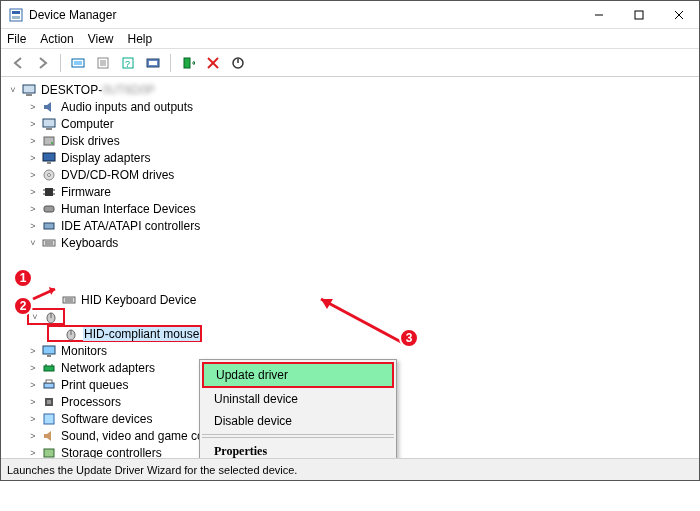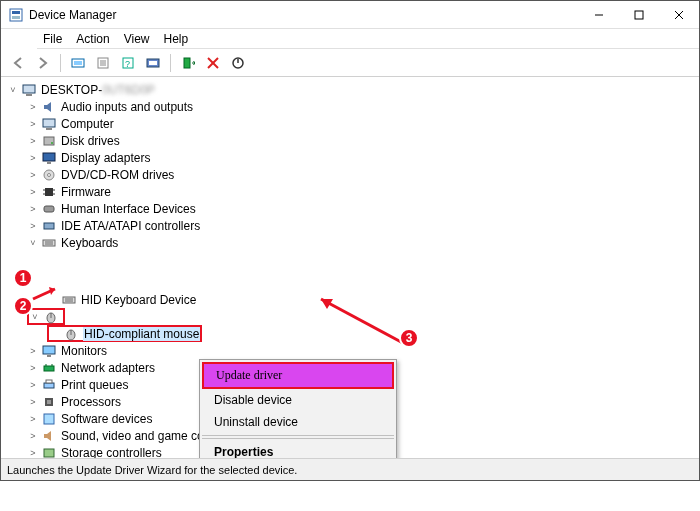--- a/index.html
+++ b/index.html
@@ -3,40 +3,40 @@
 <meta charset="utf-8">
 <style>
   * { box-sizing: border-box; }
   html, body { margin: 0; padding: 0; font-family: "Segoe UI", Tahoma, Arial, sans-serif; font-size: 12px; color: #000; }
   .window { width: 700px; height: 481px; border: 1px solid #555; background: #fff; display: flex; flex-direction: column; position: relative; }
   .titlebar { height: 28px; display: flex; align-items: center; padding-left: 8px; border-bottom: 1px solid #e0e0e0; }
   .titlebar-icon { width: 14px; height: 14px; margin-right: 6px; }
   .title-text { flex: 1; font-size: 12px; }
   .wctrls { display: flex; }
   .wctrl { width: 40px; height: 28px; display: flex; align-items: center; justify-content: center; }
-  .menubar { height: 20px; display: flex; align-items: center; padding-left: 6px; border-bottom: 1px solid #e0e0e0; margin-left: 36px; }
+  .menubar { height: 20px; display: flex; align-items: center; padding-left: 6px; border-bottom: 1px solid #e0e0e0; }
   .menubar span { margin-right: 14px; }
   .toolbar { height: 28px; display: flex; align-items: center; padding-left: 6px; border-bottom: 1px solid #d0d0d0; gap: 3px; }
   .tbtn { width: 22px; height: 22px; display: flex; align-items: center; justify-content: center; }
   .tsep { width: 1px; height: 18px; background: #ccc; margin: 0 3px; }
   .tree-area { flex: 1; overflow: auto; padding: 4px 0 0 4px; background: #fff; position: relative; }
   .node { display: flex; align-items: center; height: 17px; white-space: nowrap; }
   .exp { width: 12px; height: 12px; display: flex; align-items: center; justify-content: center; font-size: 9px; color: #666; margin-right: 2px; cursor: pointer; }
   .node-icon { width: 16px; height: 16px; display: flex; align-items: center; justify-content: center; margin-right: 4px; }
   .node-label { font-size: 12px; }
   .indent-0 { padding-left: 2px; }
   .indent-1 { padding-left: 22px; }
   .indent-2 { padding-left: 42px; margin-top: 40px; }
   .highlight-red { border: 2px solid #e81123; }
   .seltext { background: #cce8ff; display: inline-block; padding: 0 1px; }
   .context-menu { position: absolute; left: 198px; top: 282px; width: 198px; background: #f2f2f2; border: 1px solid #9e9e9e; box-shadow: 2px 2px 4px rgba(0,0,0,0.25); font-size: 12px; padding: 2px; }
   .cm-item { padding: 4px 12px; }
-  .cm-item.sel { background: #d946ef; font-family: Liberation Serif, serif; }
+  .cm-item.sel { background: #86efac; }
   .cm-sep { height: 1px; background: #c0c0c0; margin: 2px 0; }
-  .cm-item.bold { font-weight: bold; }
+  .cm-item.bold { font-weight: bold; font-family: Liberation Serif, serif; }
   .statusbar { height: 22px; border-top: 1px solid #d0d0d0; display: flex; align-items: center; padding-left: 6px; font-size: 11px; background: #f0f0f0; }
   .blurred { filter: blur(2px); color: #999; }
   .badge { position: absolute; width: 20px; height: 20px; border-radius: 50%; background: #e81123; border: 2px solid #fff; color: #fff; font-weight: bold; font-size: 12px; display: flex; align-items: center; justify-content: center; z-index: 40; }
   svg { display: block; }
   .arrow-svg { position: absolute; z-index: 35; pointer-events: none; }
 </style>
 </head>
 <body>
 
 <div class="window">
@@ -362,22 +362,22 @@
             </svg>
           </span>
           <span class="node-label">Universal Serial Bus controllers</span>
         </div>
       </div>
 
     <div class="context-menu">
       <div class="highlight-red" style="padding:0;">
         <div class="cm-item sel">Update driver</div>
       </div>
+      <div class="cm-item">Uninstall device</div>
       <div class="cm-item">Disable device</div>
-      <div class="cm-item">Uninstall device</div>
       <div class="cm-sep"></div>
       <div class="cm-sep"></div>
       <div class="cm-item bold">Properties</div>
     </div>
 
     <div class="badge" style="left:12px; top:191px;">1</div>
     <div class="badge" style="left:12px; top:219px;">2</div>
     <div class="badge" style="left:398px; top:251px;">3</div>
 
     <svg class="arrow-svg" style="left:30px; top:208px;" width="30" height="18">

